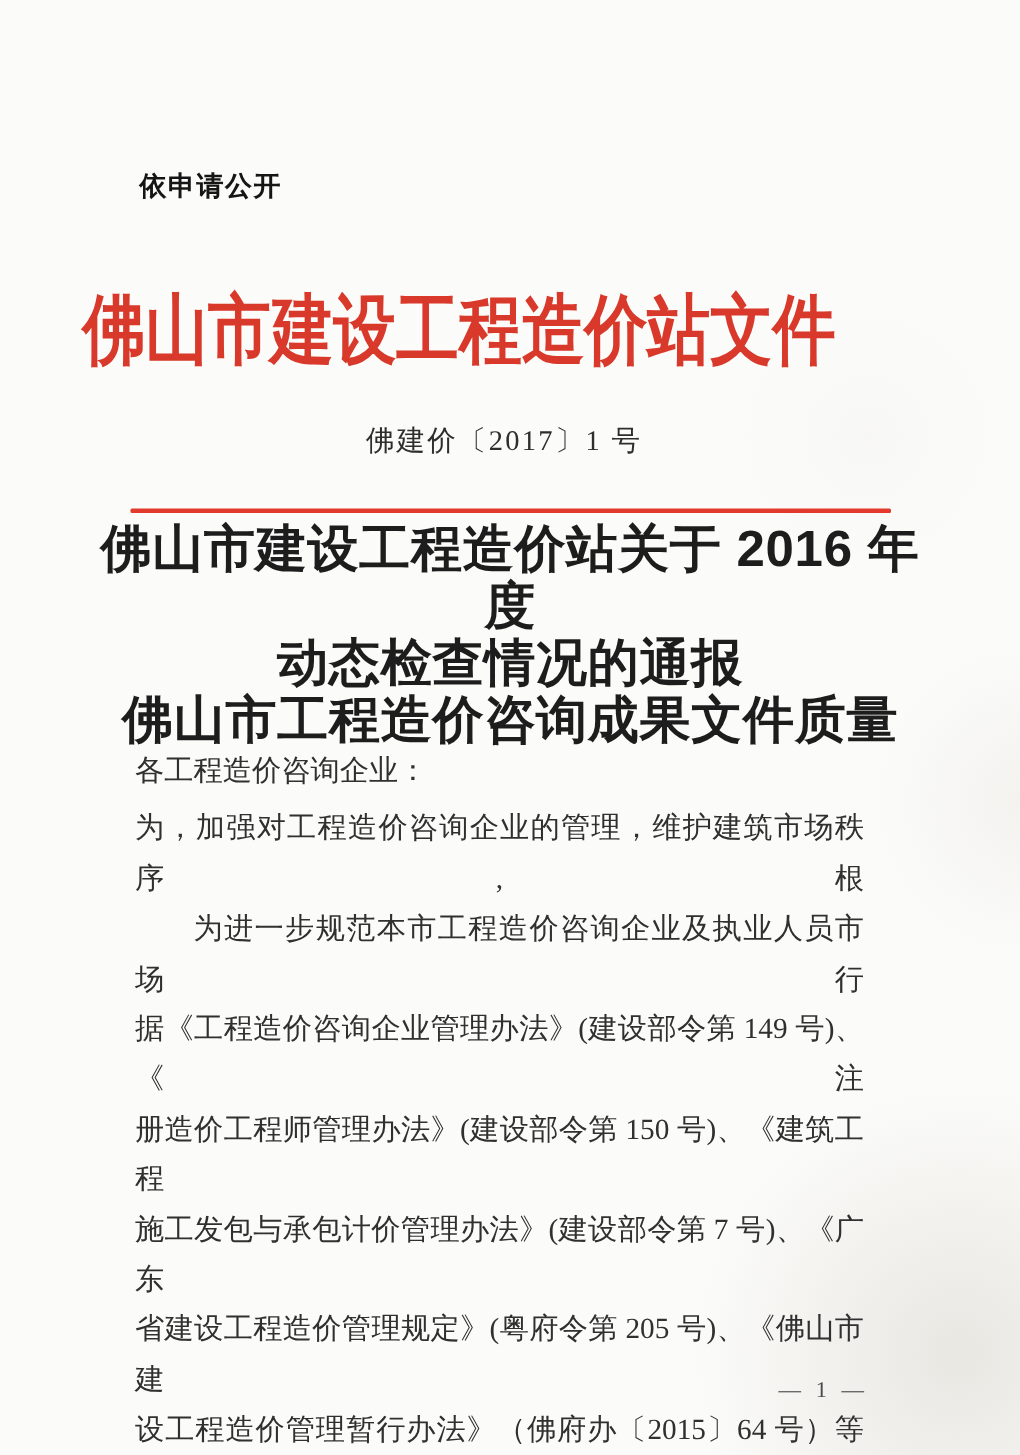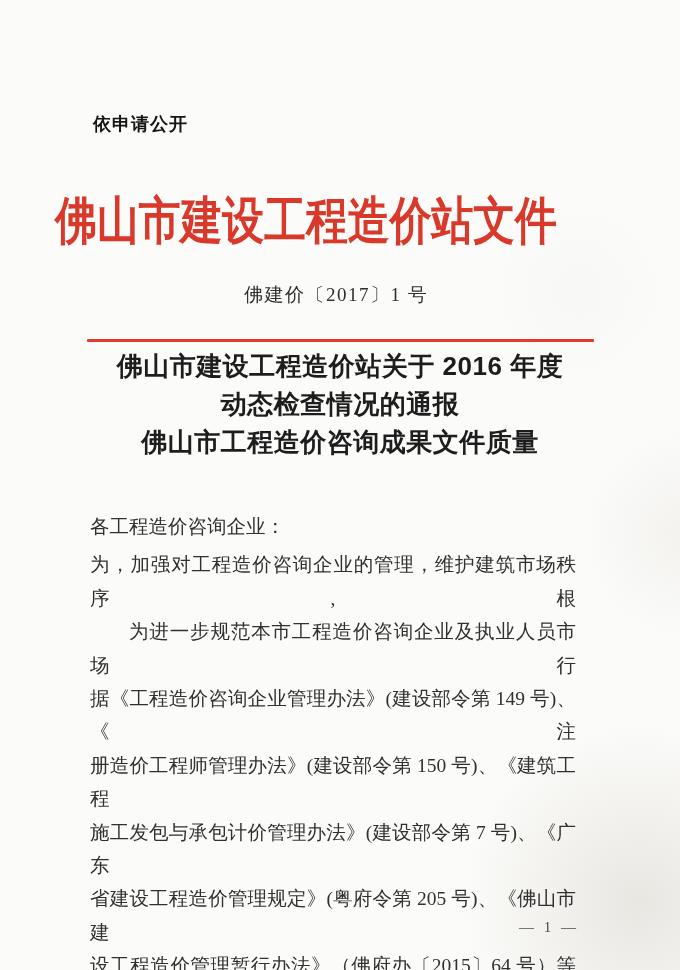--- a/index.html
+++ b/index.html
@@ -70,37 +70,36 @@
     border-radius: 1px;
   }
   .doc-title {
     position: absolute;
     top: 347px;
     left: 60px;
     width: 560px;
     text-align: center;
     font-family: "Liberation Sans", "DejaVu Sans", sans-serif;
     font-weight: bold;
-    font-size: 26px;
+    font-size: 34px;
     line-height: 38px;
     color: #1d1d1d;
     letter-spacing: 0.5px;
   }
   .body-block {
     position: absolute;
     left: 90px;
     top: 498px;
     width: 486px;
     font-size: 19.5px;
     line-height: 33.4px;
     color: #303030;
   }
   .salutation {
     text-align: left;
-    margin-top: 12px;
   }
   .para {
     margin-top: 5px;
   }
   .para-line {
     text-align: justify;
     text-align-last: justify;
   }
   .para-line.first {
     text-indent: 2em;

